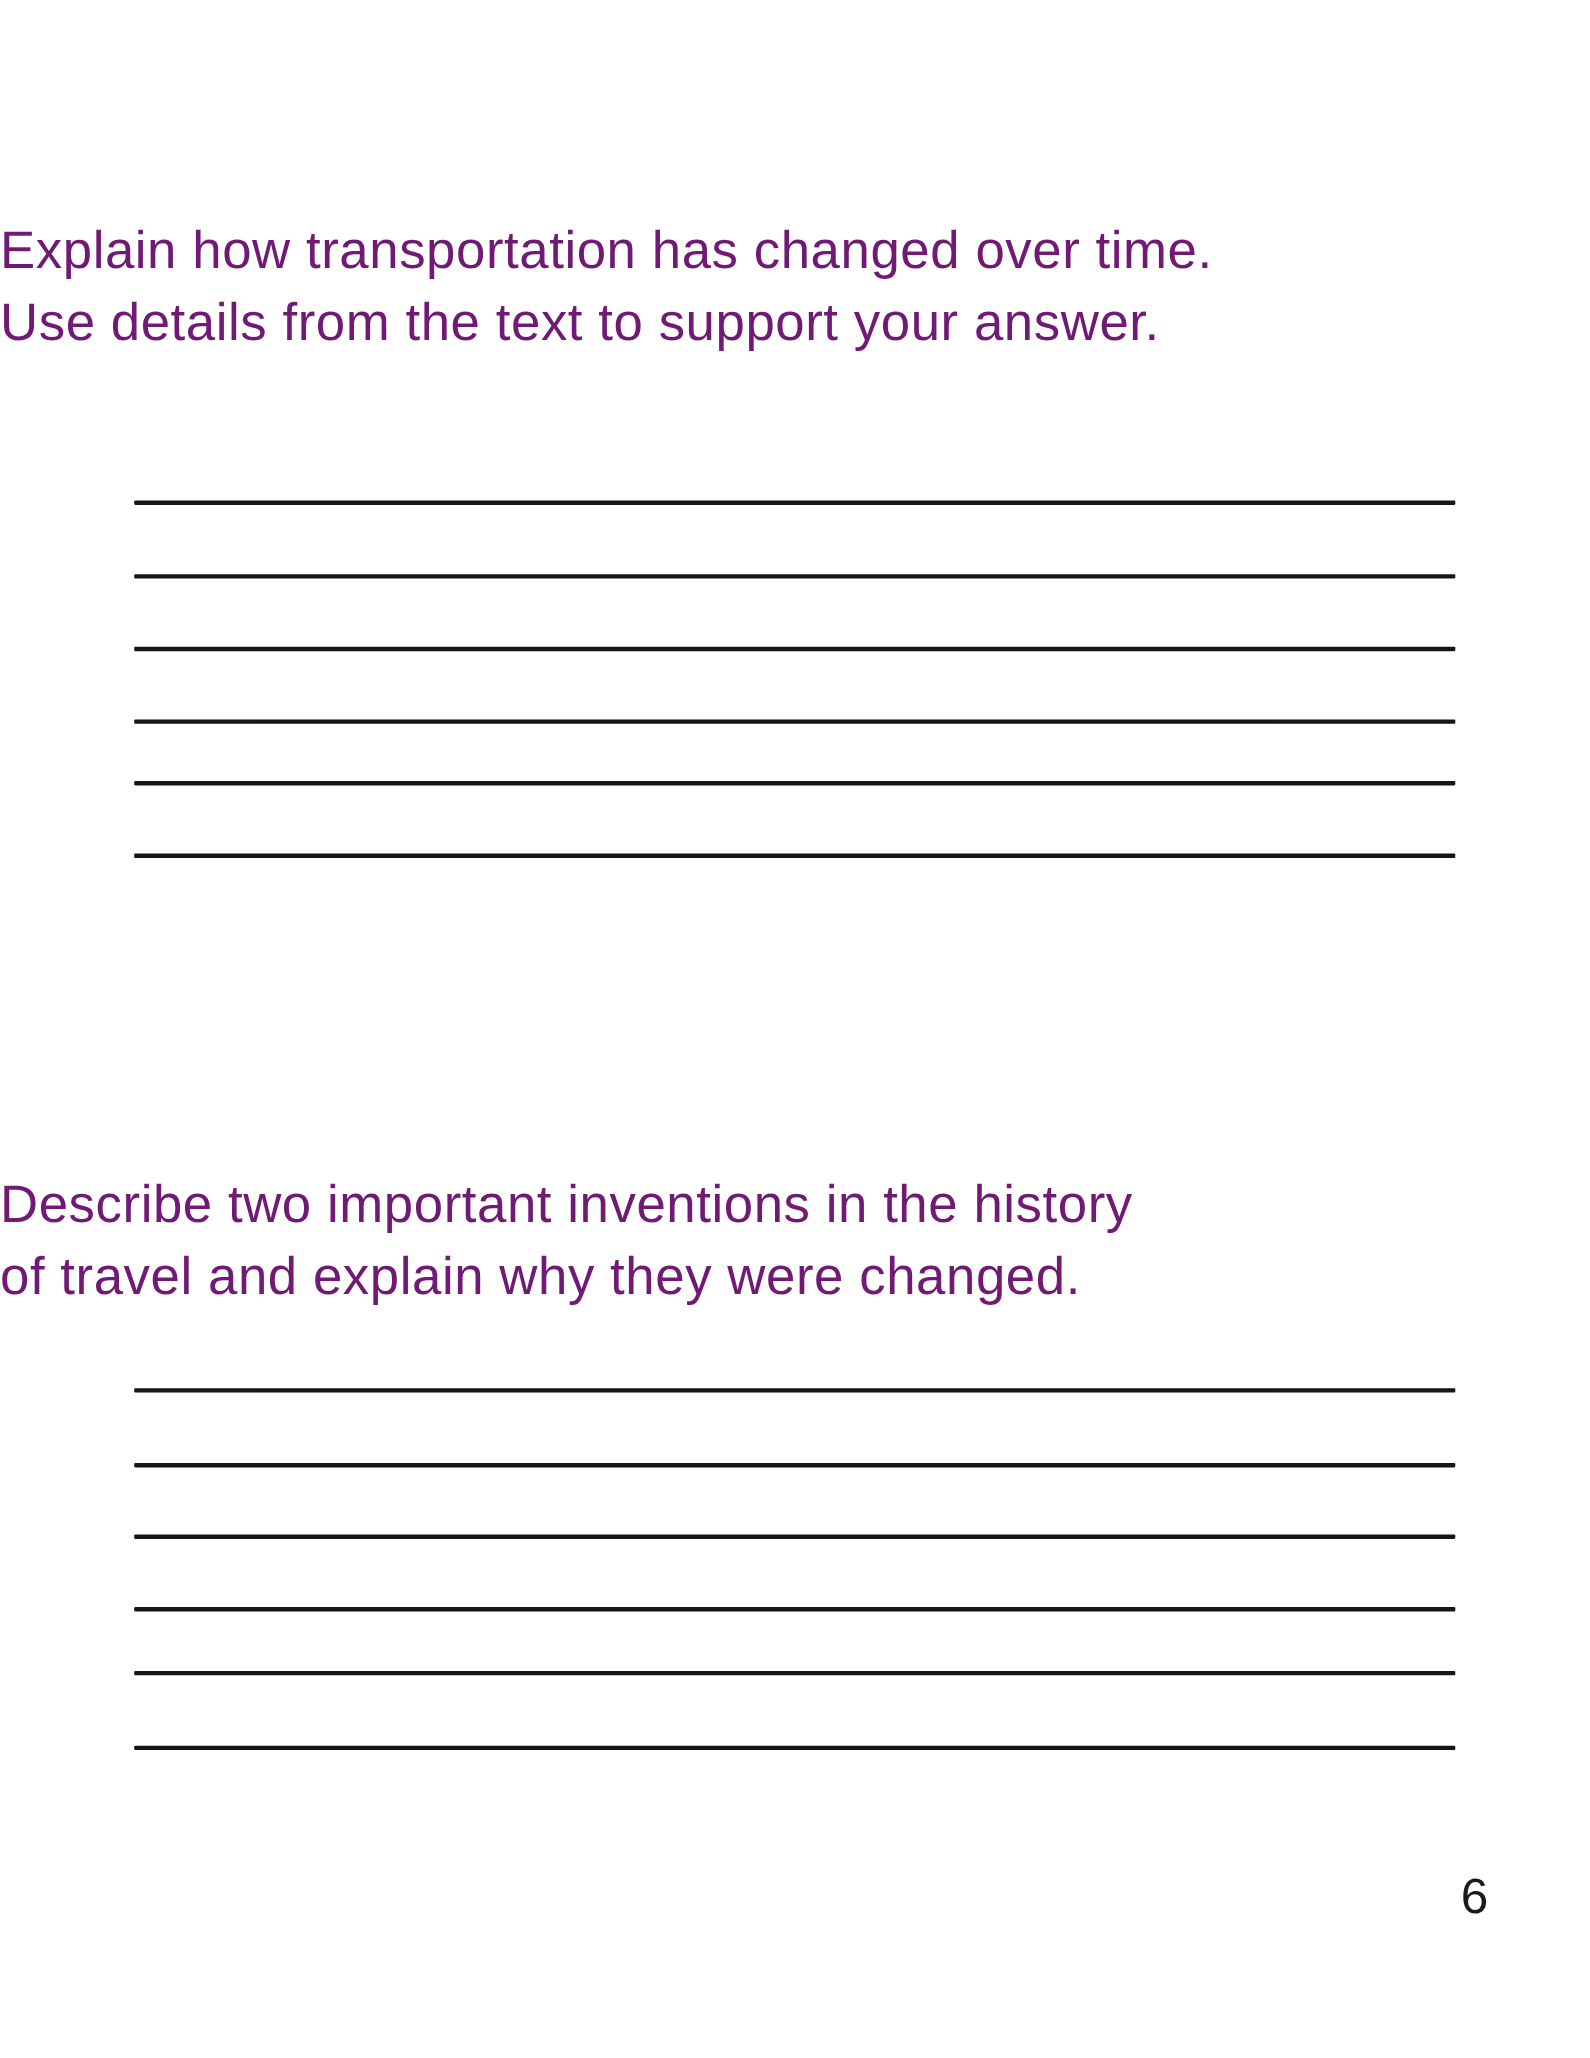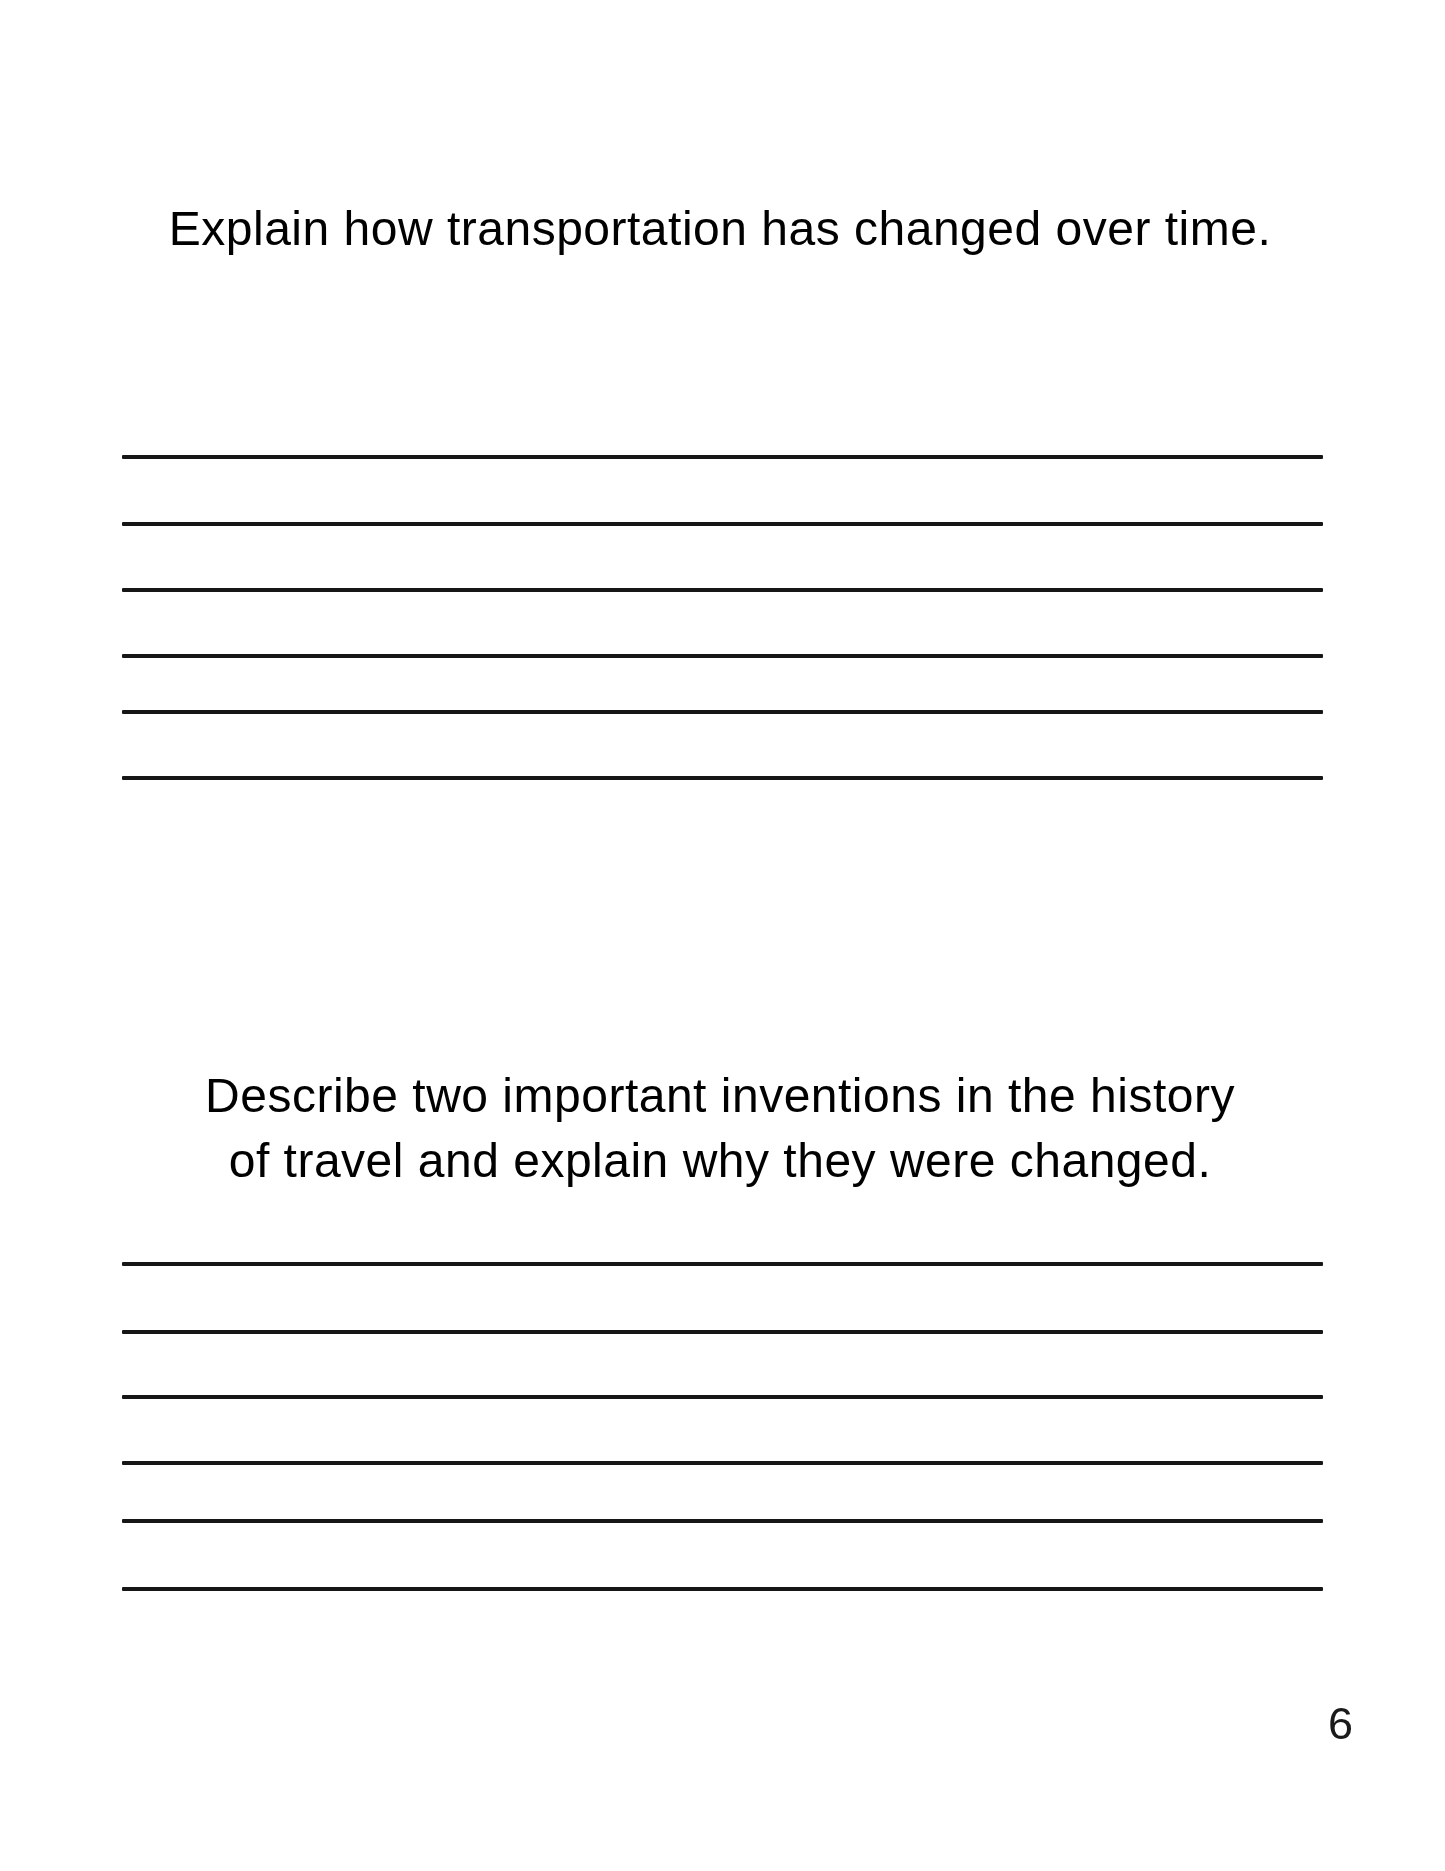--- a/index.html
+++ b/index.html
@@ -12,25 +12,24 @@
     background: #ffffff;
     position: relative;
     font-family: "Liberation Sans", "DejaVu Sans", sans-serif;
     overflow: hidden;
   }
   .prompt {
     position: absolute;
     left: 0;
     width: 1440px;
     margin: 0;
-    text-align: center;
     font-size: 48px;
     line-height: 65px;
     font-weight: 400;
-    color: #000000;
+    color: #701a75;
     letter-spacing: 0.5px;
   }
   #prompt1 { top: 196px; }
   #prompt2 { top: 1063px; }
   .prompt-line { display: block; }
 
   .answer-lines {
     position: absolute;
     left: 122px;
     width: 1201px;
@@ -67,20 +66,21 @@
     color: #1a1a1a;
   }
 </style>
 </head>
 <body>
 
 <div>
 
   <h2 class="prompt" id="prompt1">
     <span class="prompt-line">Explain how transportation has changed over time.</span>
+    <span class="prompt-line">Use details from the text to support your answer.</span>
   </h2>
 
   <div class="answer-lines" id="lines1">
       <div class="rule"></div>
       <div class="rule"></div>
       <div class="rule"></div>
       <div class="rule"></div>
       <div class="rule"></div>
       <div class="rule"></div>
     </div>

